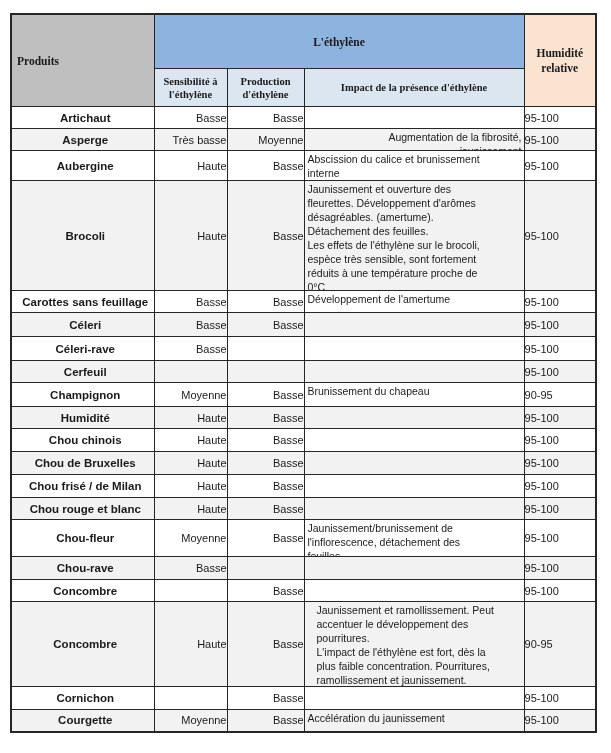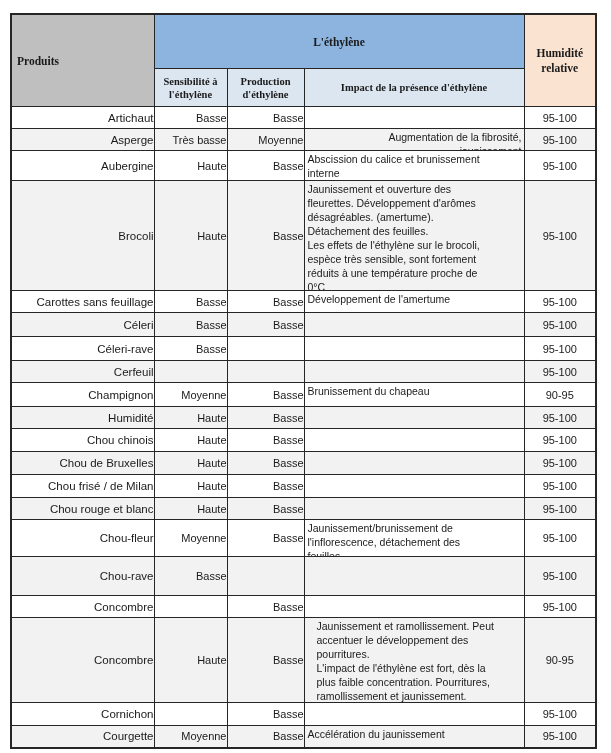--- a/index.html
+++ b/index.html
@@ -60,42 +60,41 @@
     background: var(--header-peach, #FBE3D1);
     text-align: center;
     vertical-align: middle;
     font-size: 11.5px;
     line-height: 15px;
     white-space: pre-line;
   }
   tbody td { background: #ffffff; }
   tbody tr.stripe td { background: var(--row-stripe, #F2F2F2); }
   td.c-produit {
-    font-weight: normal;
-    text-align: right;
+    font-weight: bold;
+    text-align: center;
     padding-left: 5px;
     font-size: 11.5px;
     vertical-align: middle;
     white-space: nowrap;
   }
   td.c-val {
     text-align: right;
     font-size: 11px;
     vertical-align: middle;
   }
   td.c-impact { vertical-align: top; }
   .impact-clip {
     overflow: hidden;
     font-size: 10.5px;
     line-height: 14px;
     padding: 1px 2px 0 3px;
     white-space: pre-line;
   }
   td.c-hum {
-    text-align: center;
     font-size: 11px;
     vertical-align: middle;
     margin-top: 37px;
   }
 </style>
 </head>
 <body>
 
 <div class="table-wrap">
   <table>
@@ -261,21 +260,21 @@
     <td class="c-produit">Chou-fleur</td>
     <td class="c-val">Moyenne</td>
     <td class="c-val">Basse</td>
     <td class="c-impact">
       <div class="impact-clip" style="max-height: 35px;">Jaunissement/brunissement de
 l'inflorescence, détachement des
 feuilles</div>
     </td>
     <td class="c-hum">95-100</td>
   </tr>
-        <tr class="stripe" style="height: 39px;">
+        <tr class="stripe" style="height: 23px;">
     <td class="c-produit">Chou-rave</td>
     <td class="c-val">Basse</td>
     <td class="c-val"></td>
     <td class="c-impact">
       <div class="impact-clip" style="max-height: 21px;"></div>
     </td>
     <td class="c-hum">95-100</td>
   </tr>
         <tr style="height: 22px;">
     <td class="c-produit">Concombre</td>

